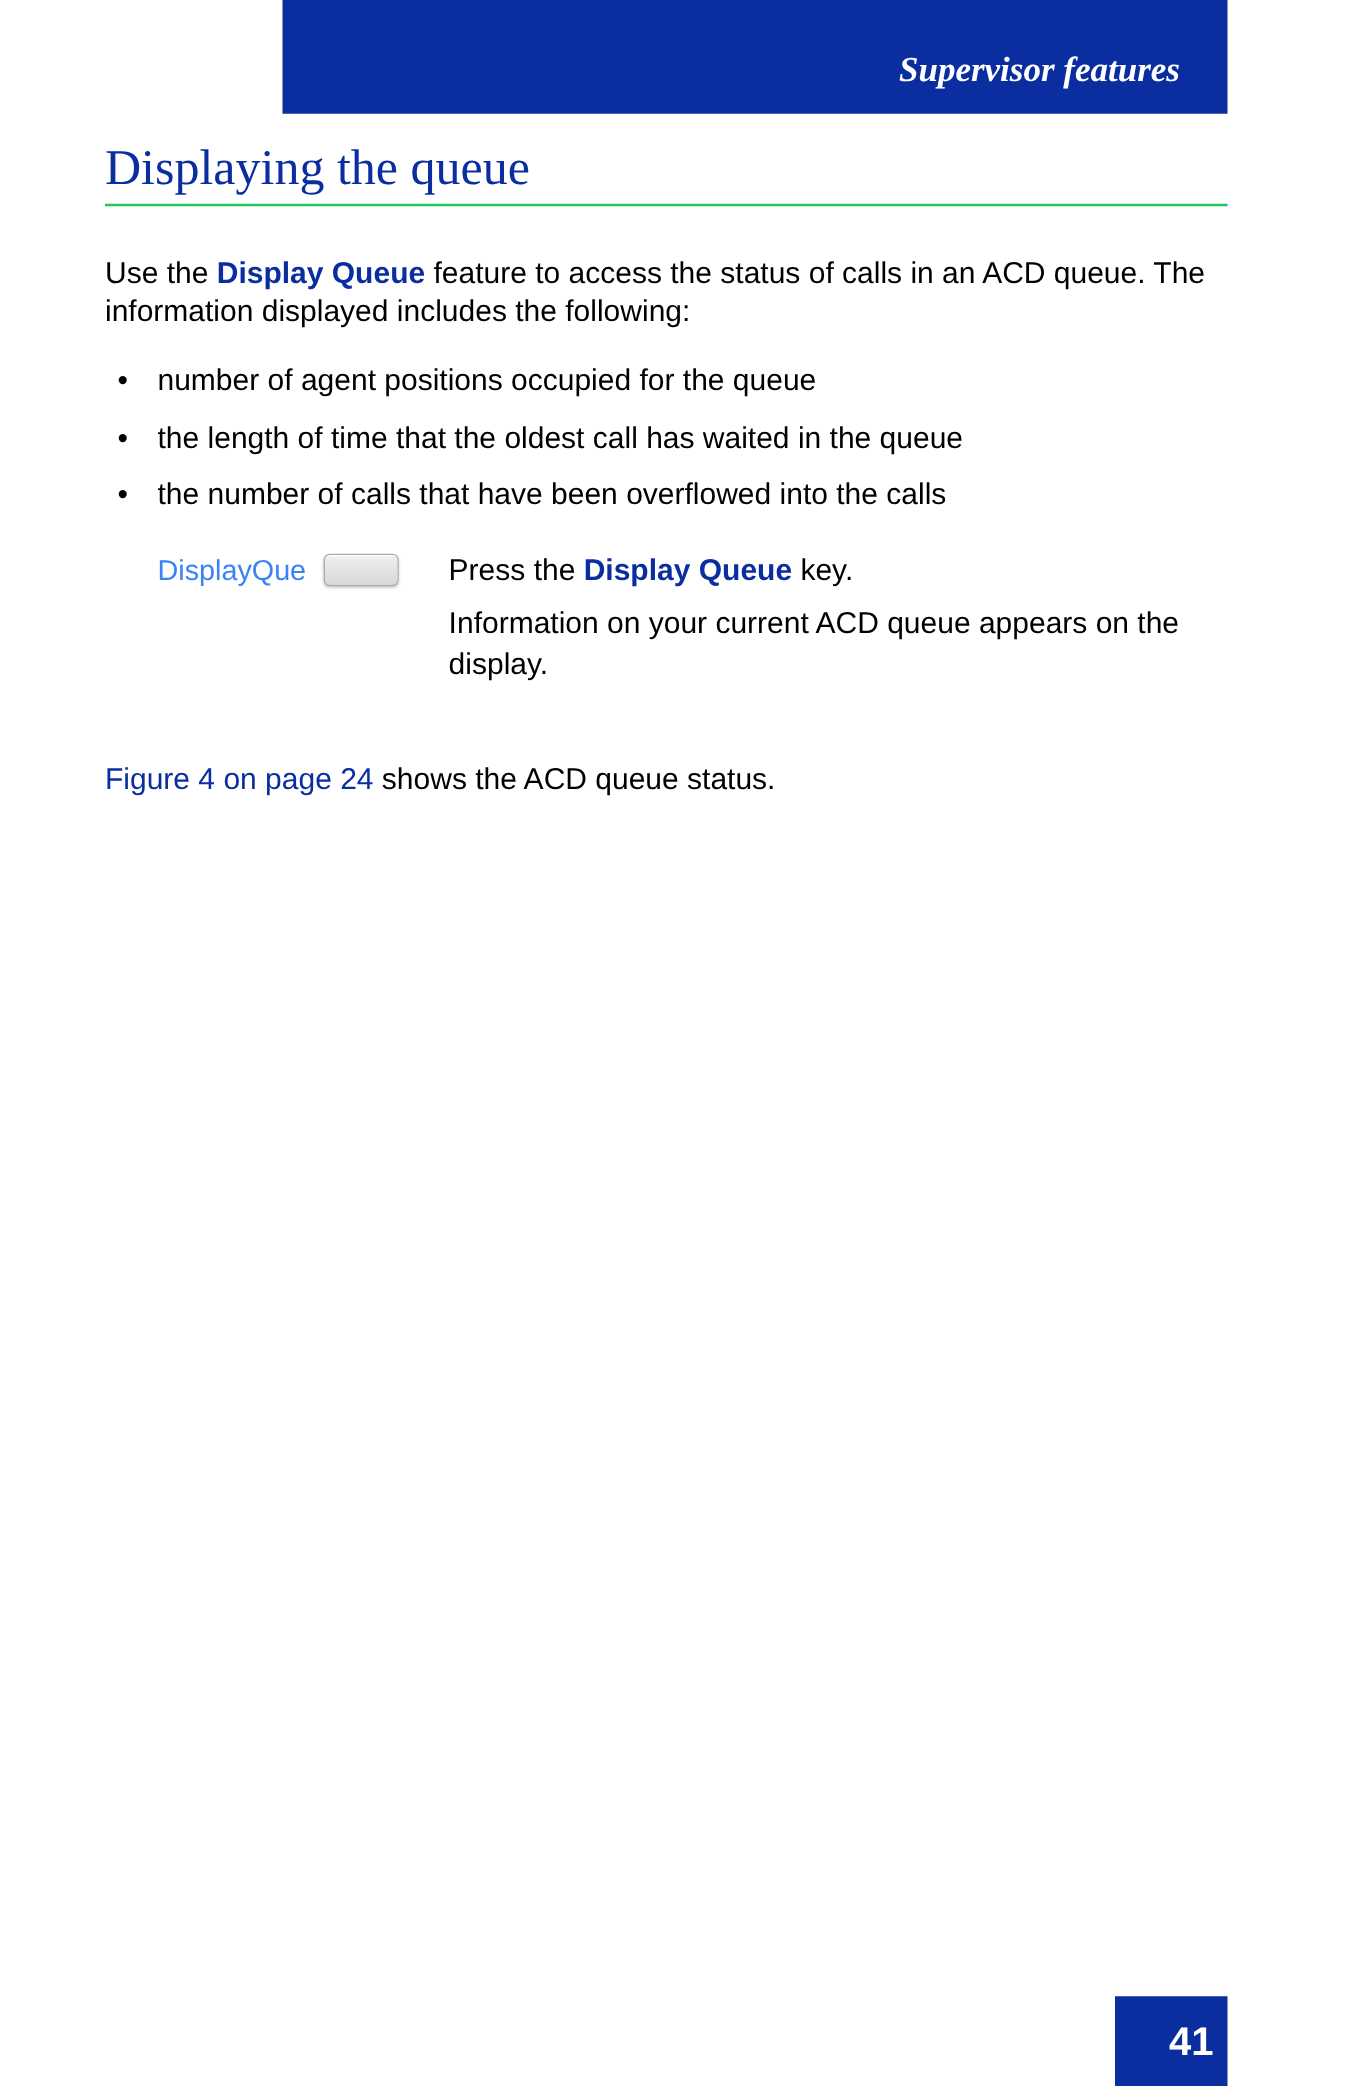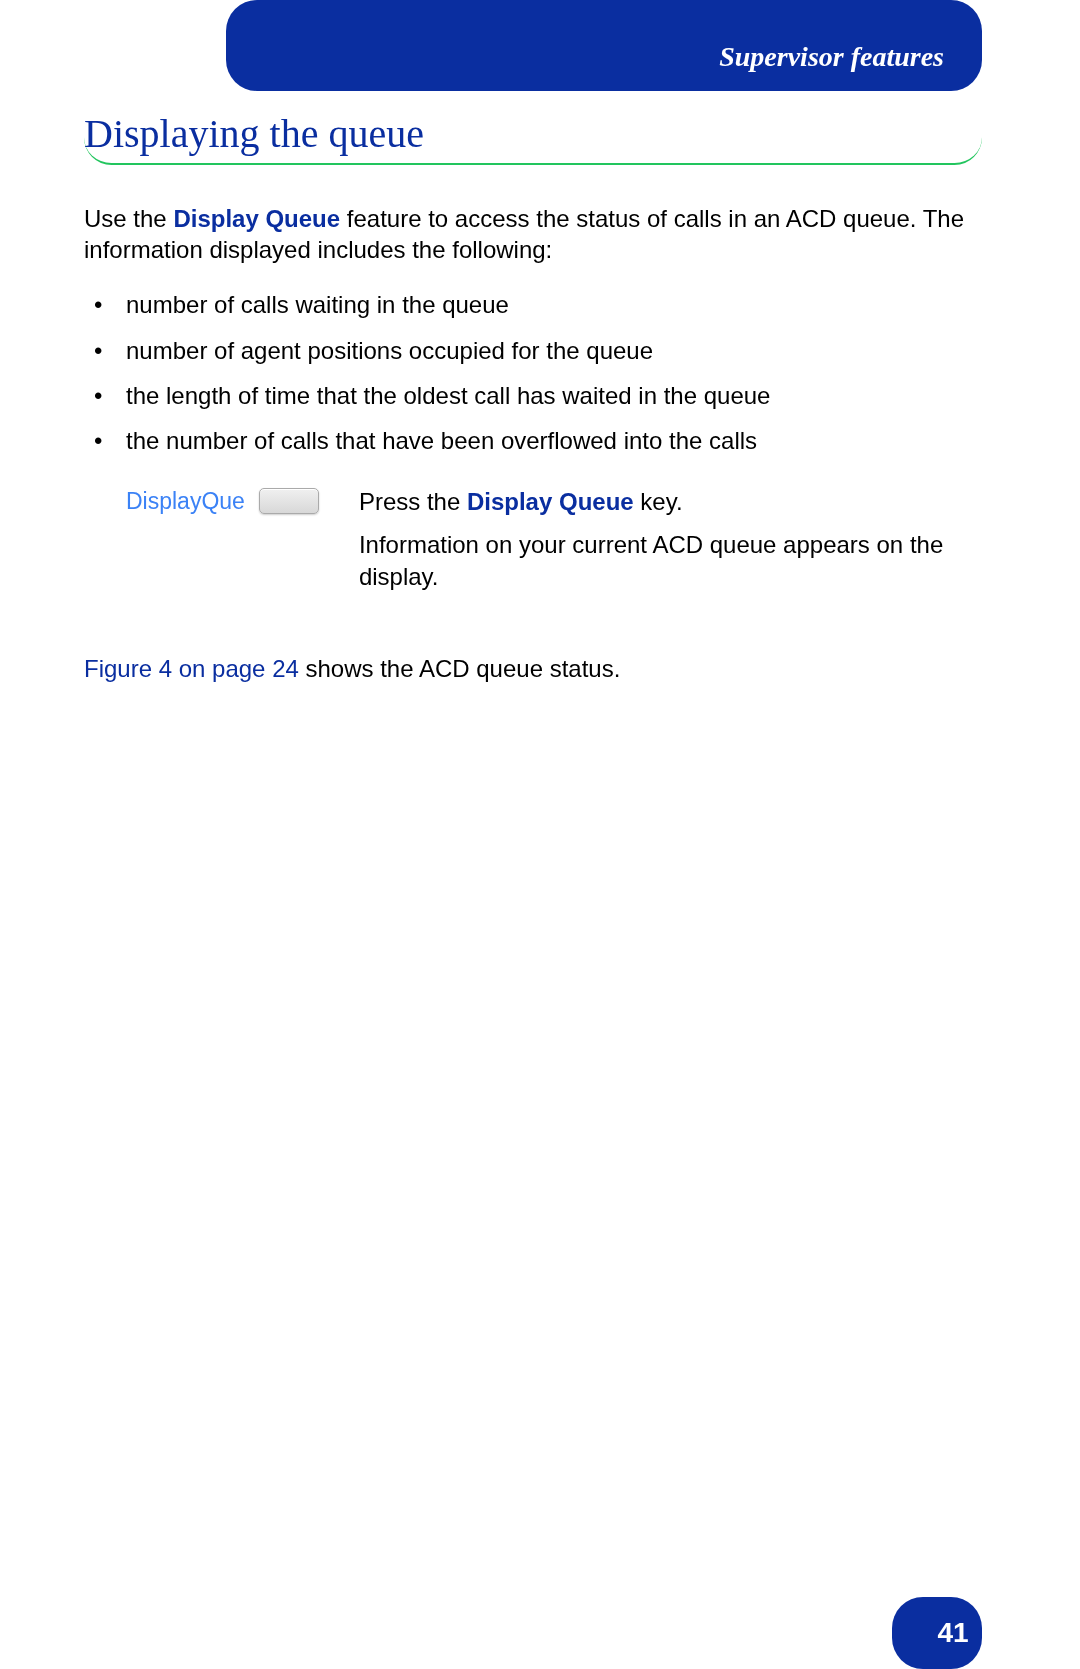--- a/index.html
+++ b/index.html
@@ -1,19 +1,18 @@
 <!DOCTYPE html>
 <html><head>
   <meta charset="utf-8">
   <style>
     * {
       margin: 0;
       padding: 0;
       box-sizing: border-box;
-      border-radius: 31px;
     }
     body {
       width: 1080px;
       height: 1669px;
       background: #ffffff;
       font-family: Arial, Helvetica, sans-serif;
       position: relative;
     }
     .page {
       width: 100%;
@@ -133,42 +132,41 @@
       right: 98px;
       width: 90px;
       height: 72px;
       background: #0a2ea0;
       display: flex;
       align-items: center;
       justify-content: center;
     }
     .page-number {
       color: #ffffff;
-      font-size: 28px;
+      font-size: 32px;
       font-weight: bold;
       margin-left: 32px;
     }
   </style>
 </head>
 <body>
 
 <div class="page">
   <div class="header-banner">
     <span class="header-text">Supervisor features</span>
   </div>
 
   <div class="content">
     <h1 class="page-title">Displaying the queue</h1>
 
     <p class="intro-text">
       <span>Use the </span><span class="highlight-blue-bold">Display Queue</span><span> feature to access the status of calls in an ACD queue. The information displayed includes the following:</span>
     </p>
 
     <ul class="bullet-list">
-      <li>number of calls waiting in the queue</li>
       <li>number of agent positions occupied for the queue</li>
       <li>the length of time that the oldest call has waited in the queue</li>
       <li>the number of calls that have been overflowed into the calls</li>
     </ul>
 
 
     <div class="instruction-row">
       <span class="key-label">DisplayQue</span>
       <div class="key-button"></div>
       <div class="instruction-text">

